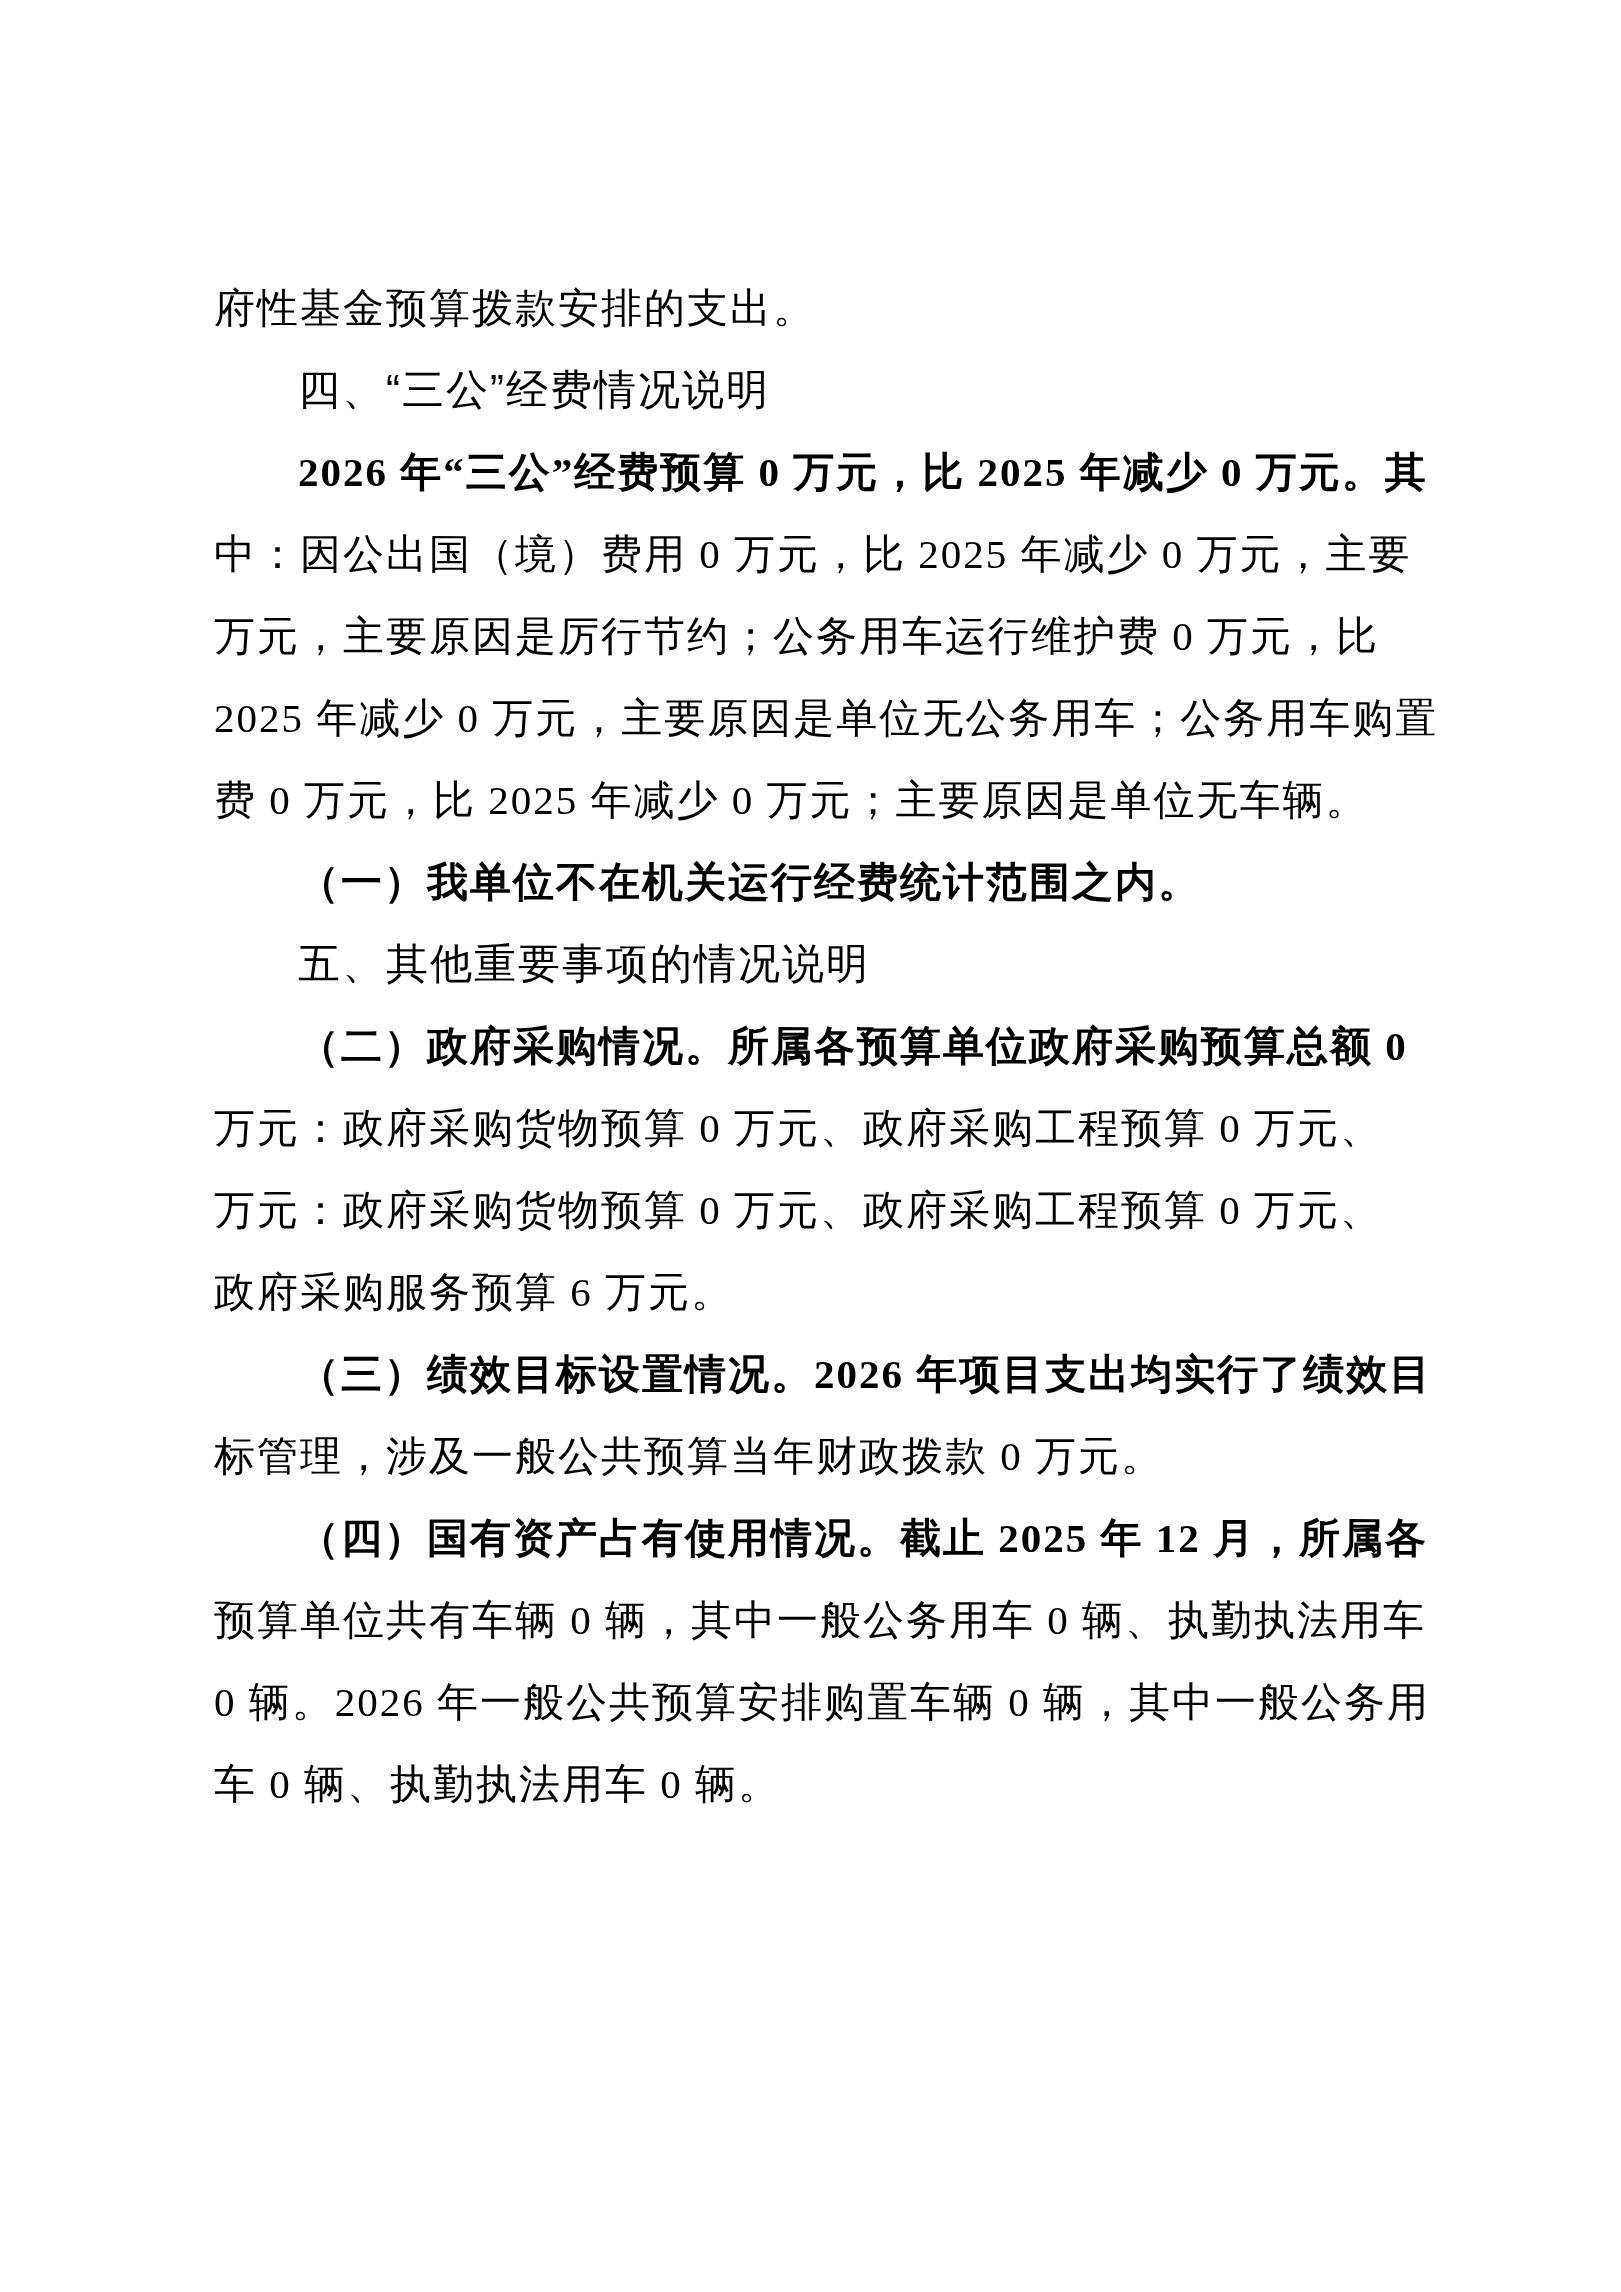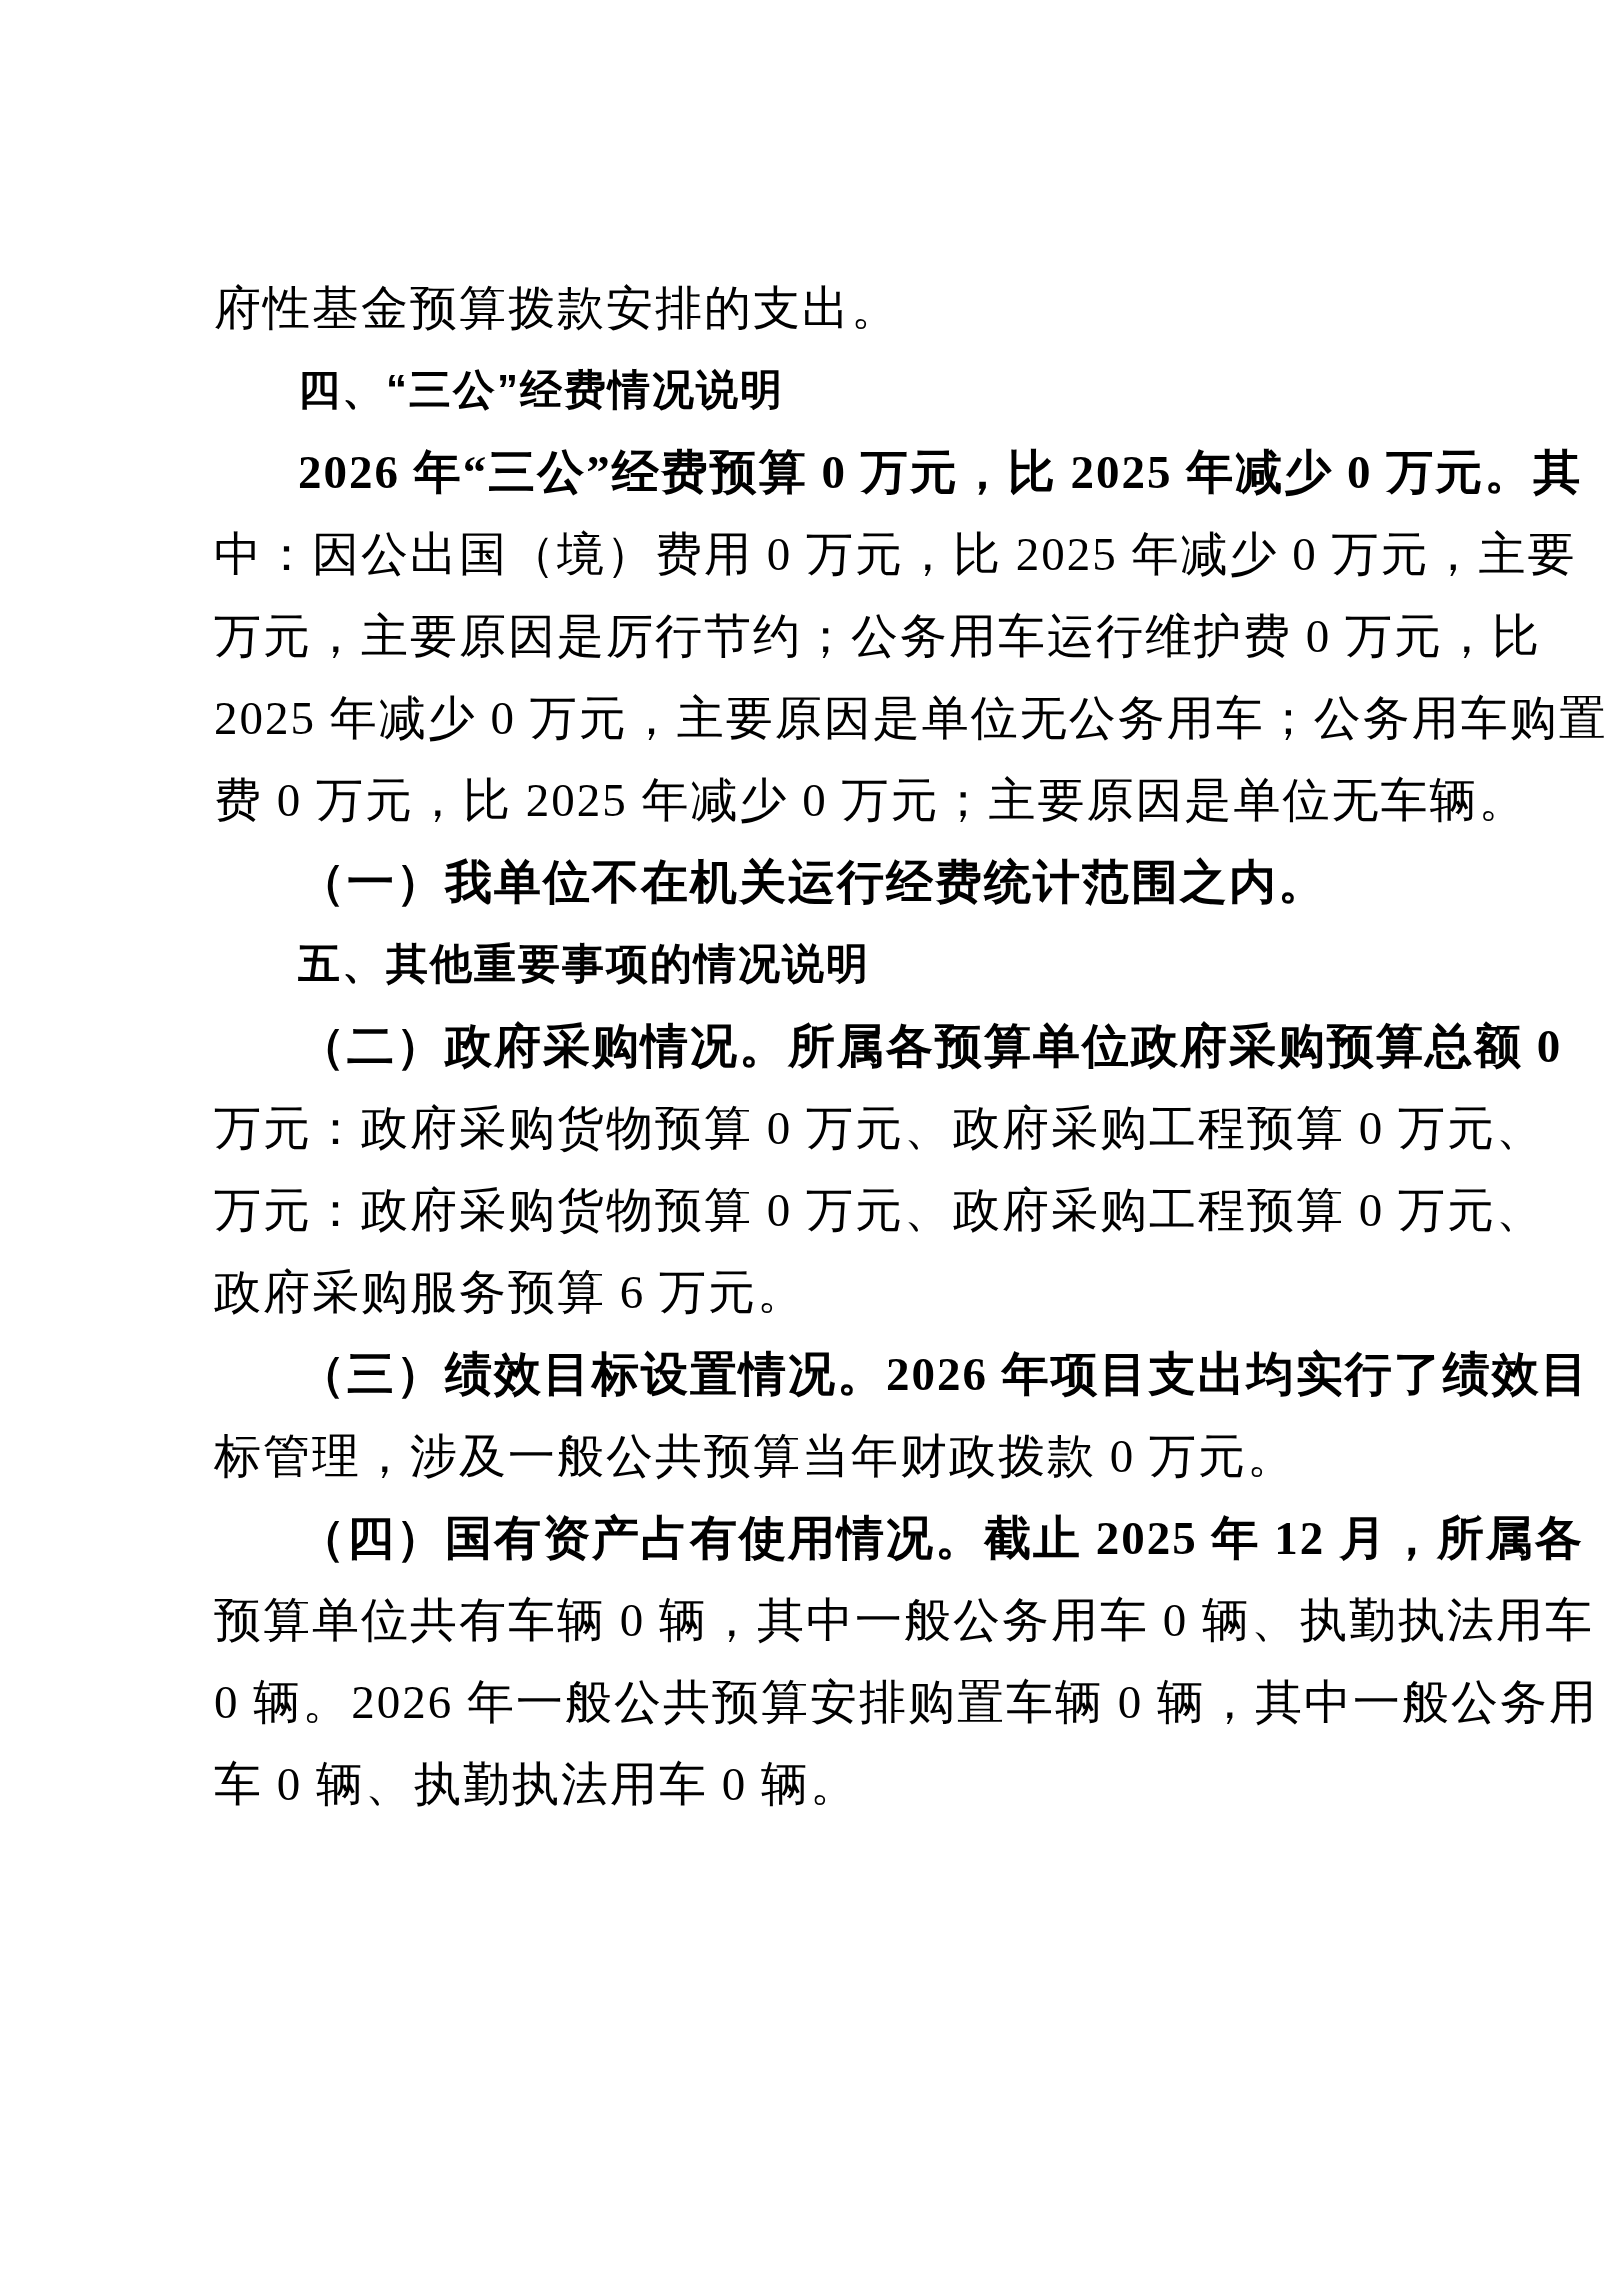--- a/index.html
+++ b/index.html
@@ -17,29 +17,29 @@
   }
   .textblock {
     position: absolute;
     left: 214px;
     top: 267px;
     width: 1215px;
   }
   .line {
     height: 82px;
     line-height: 82px;
-    font-size: 47px;
+    font-size: 41px;
     letter-spacing: 2px;
     white-space: nowrap;
     font-family: "Liberation Serif", "DejaVu Serif", serif;
     color: #000000;
   }
   .line.heading {
     font-family: "Liberation Sans", "DejaVu Sans", sans-serif;
-    font-weight: 700;
+    font-weight: 400;
     font-size: 42px;
     letter-spacing: 2px;
   }
   .ind {
     padding-left: 84px;
     font-weight: bold;
   }
 </style>
 </head>
 <body>

